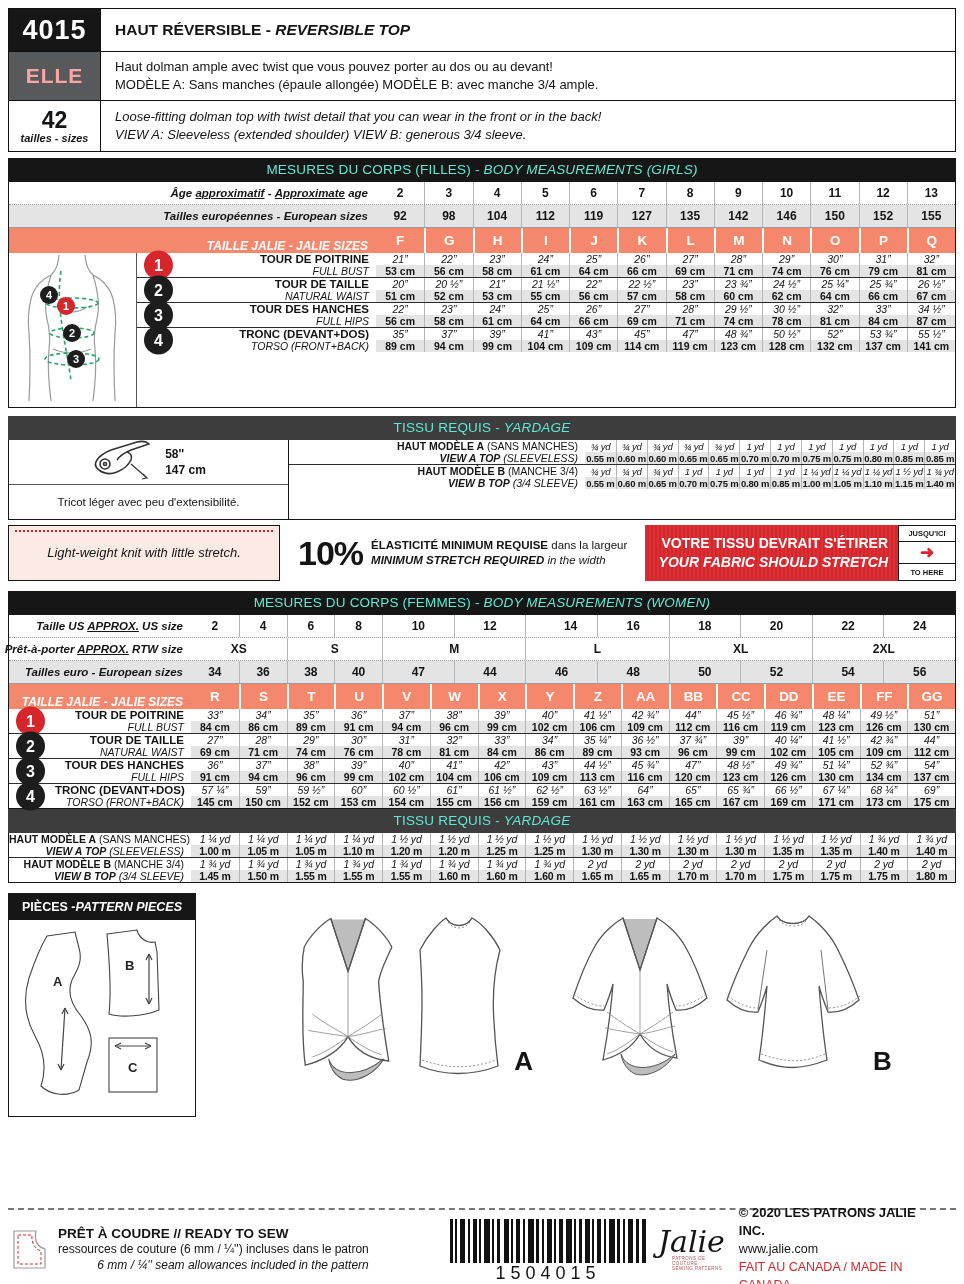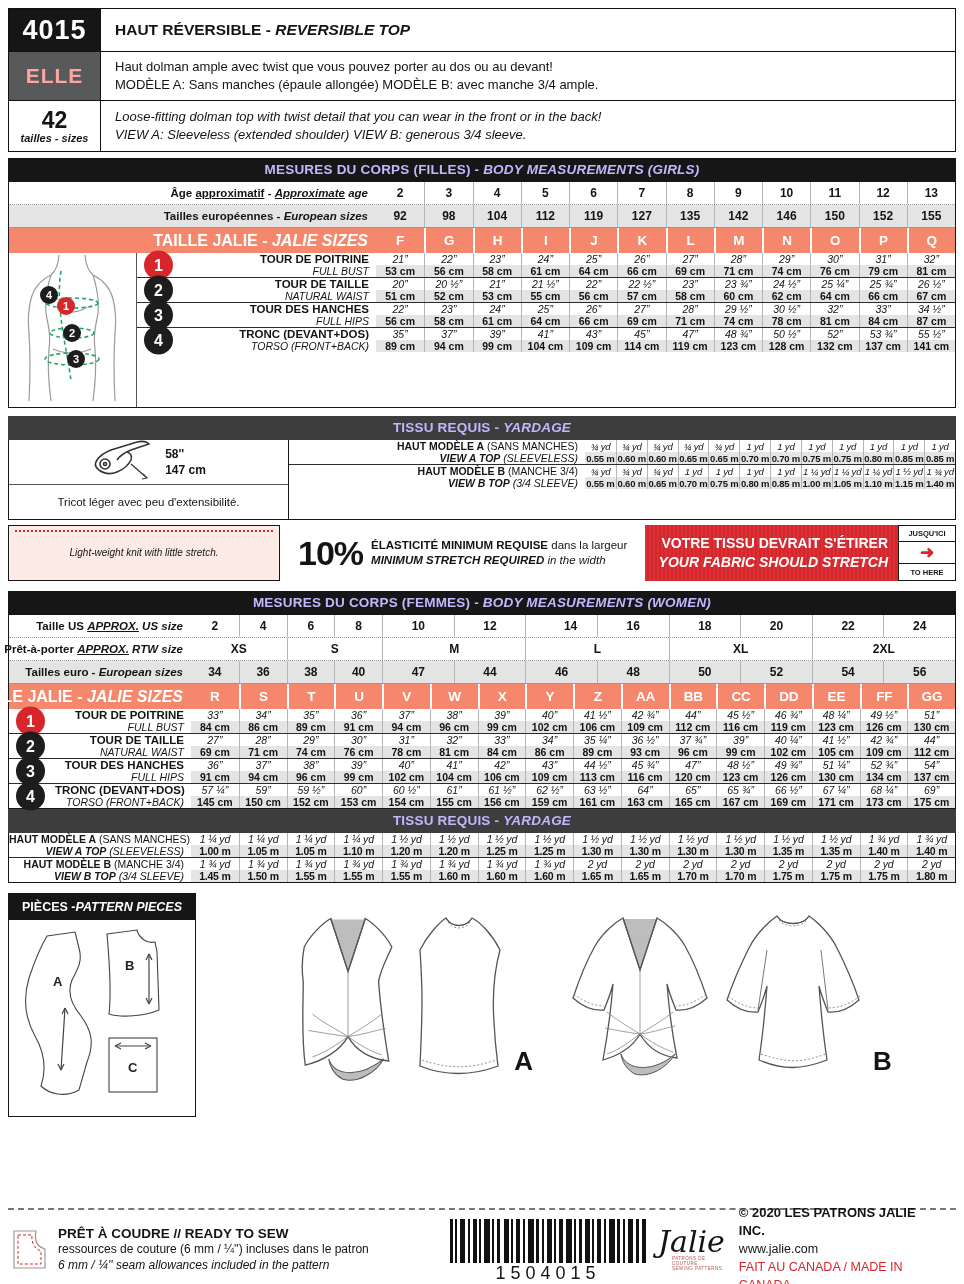--- a/index.html
+++ b/index.html
@@ -18,48 +18,48 @@
   .box-elle { background:#58595b; color:#fca5a5; font-weight:bold; font-size:21px; height:48px; letter-spacing:1px; }
   .box-28 { background:#fff; height:50px; }
   .box-28 .n { font-weight:bold; font-size:23px; line-height:24px; }
   .box-28 .cap { font-size:11px; font-style:italic; font-weight:bold; }
   .title-line { font-weight:bold; font-size:15.5px; }
   .title-line .it { font-style:italic; }
   .desc { font-size:13px; line-height:18px; }
   .desc.en { font-style:italic; }
 
   
-  .bar { height:24px; line-height:24px; text-align:center; color:#c4b5fd;
-         font-weight:bold; font-size:13.5px; letter-spacing:.2px; }
+  .bar { height:24px; line-height:24px; text-align:center; color:#5eead4;
+         font-weight:normal; font-size:13.5px; letter-spacing:.2px; }
   .bar .it { font-style:italic; }
   .bar.black { background:#161616; }
   .bar.dark  { background:#3d3d3d; }
 
   
   .tbl { border:1.5px solid #161616; border-top:none; }
   .hrow { display:flex; align-items:stretch; }
   .hlabel { text-align:right; padding-right:8px; font-size:11.5px; display:flex;
             align-items:center; justify-content:flex-end; white-space:nowrap; }
-  .hlabel b { font-weight:bold; }
+  .hlabel b { font-weight:bold;font-style:italic; }
   .hlabel .it { font-style:italic; }
   .hlabel .u  { text-decoration:underline; }
   .cells { flex:1; display:grid; text-align:center; }
   .cell { border-left:1px solid #b5b5b5; overflow:hidden; display:flex; align-items:center; justify-content:center; }
   .cell:first-child { border-left:none; }
 
   
   .c12 { grid-template-columns:repeat(12,1fr); }
   .c16 { grid-template-columns:repeat(16,1fr); }
   .c96 { grid-template-columns:repeat(96,1fr); }
 
   .row-age   { height:23px; border-bottom:1px dotted #999; font-size:12px; font-weight:bold; }
   .row-euro  { height:23px; background:#e4e4e4; border-bottom:1px solid #999; font-size:12px; font-weight:bold; }
   .row-white { height:23px; border-bottom:1px dotted #999; font-size:12px; font-weight:bold; background:#fff; }
   .row-jalie { height:25px; background:#f5886c; color:#fff; font-weight:bold; font-size:13.5px; }
-  .row-jalie .hlabel { color:#fff; font-size:16px; }
+  .row-jalie .hlabel { color:#fff; font-size:12px;align-items:flex-end; }
   .row-jalie .cell { border-left:2px solid #fff; font-style:normal; }
   .row-jalie .cell:first-child { border-left:none; }
 
   
   .body-wrap { display:flex; }
   .figure-box { width:128px; flex:0 0 128px; border-right:1.5px solid #555; }
   .m-rows { flex:1; }
   .m-row { display:flex; border-top:1.75px solid #2b2b2b; }
   .m-row:first-child { border-top:none; }
   .m-label { position:relative; display:flex; flex-direction:column; justify-content:center;
@@ -98,21 +98,21 @@
   .fabric-box { width:280px; flex:0 0 280px; border-right:1.5px solid #161616; display:flex; flex-direction:column; }
   .fabric-top { flex:1; display:flex; align-items:center; justify-content:center; gap:10px; border-bottom:1px solid #555; }
   .fabric-dim { font-size:12px; font-weight:bold; text-align:left; line-height:16px; }
   .fabric-note { height:34px; display:flex; align-items:center; justify-content:center;
                  font-size:11.5px; text-align:center; }
 
   
   .stretch-strip { display:flex; gap:14px; margin-top:5px; height:56px; align-items:stretch; }
   .knit-box { width:272px; flex:0 0 272px; border:1.75px solid #161616; background:#fcebe4;
               display:flex; align-items:center; justify-content:center; text-align:center;
-              font-style:italic; font-size:10px; line-height:16px; position:relative; }
+              font-style:italic; font-size:13px; line-height:16px; position:relative; }
   .knit-box::before { content:""; position:absolute; top:4px; left:6px; right:6px;
                       border-top:2px dotted #d6252b; }
   .pct-block { display:flex; align-items:center; gap:8px; padding:0 4px; }
   .pct { font-size:34px; font-weight:bold; letter-spacing:-1px; }
   .pct-txt { font-size:11.5px; line-height:15px; }
   .pct-txt .b { font-weight:bold; }
   .pct-txt .i { font-style:italic; }
   .redbox { flex:1; background:#d6252b; display:flex; align-items:center;
             background-image:repeating-linear-gradient(90deg, rgba(255,255,255,.06) 0 2px, rgba(0,0,0,0) 2px 4px); }
   .redbox-text { flex:1; text-align:right; color:#fff; font-weight:bold; font-size:14px;
@@ -135,21 +135,21 @@
   .pieces-draw { flex:1; }
   .garments { flex:1; display:flex; align-items:center; justify-content:center; gap:6px; padding-left:30px; }
   .view-label { font-weight:bold; font-size:26px; align-self:flex-end; padding-bottom:40px; }
 
   
   .footer { position:absolute; left:8px; right:8px; bottom:0; height:76px;
             border-top:2px dashed #777; display:flex; align-items:center; padding-top:4px; }
   .ready { display:flex; gap:10px; align-items:center; width:430px; }
   .ready-txt .t1 { font-weight:bold; font-size:13.5px; }
   .ready-txt .t2 { font-size:12px; line-height:16px; }
-  .ready-txt .t3 { font-size:12px; font-style:italic; line-height:16px; }
+  .ready-txt .t3 { font-size:12px; font-style:italic; line-height:16px;text-align:right; }
   .barcode-wrap { width:220px; text-align:center; }
   .barcode-num { font-size:18px; letter-spacing:5px; line-height:13px; }
   .brand { flex:1; display:flex; align-items:center; justify-content:flex-end; gap:14px; padding-right:26px; }
   .logo { text-align:center; }
   .logo .script { font-family:"DejaVu Serif", serif; font-style:italic; font-size:30px; line-height:28px; }
   .logo .sub { font-size:4.5px; letter-spacing:.5px; color:#b5534d; line-height:5px; text-align:left; padding-left:14px;}
   .colophon .c1 { font-weight:bold; font-size:13px; line-height:18px; }
   .colophon .c2 { font-size:12.5px; line-height:18px; }
   .colophon .c3 { font-size:12.5px; line-height:18px; color:#d6252b; }
 

